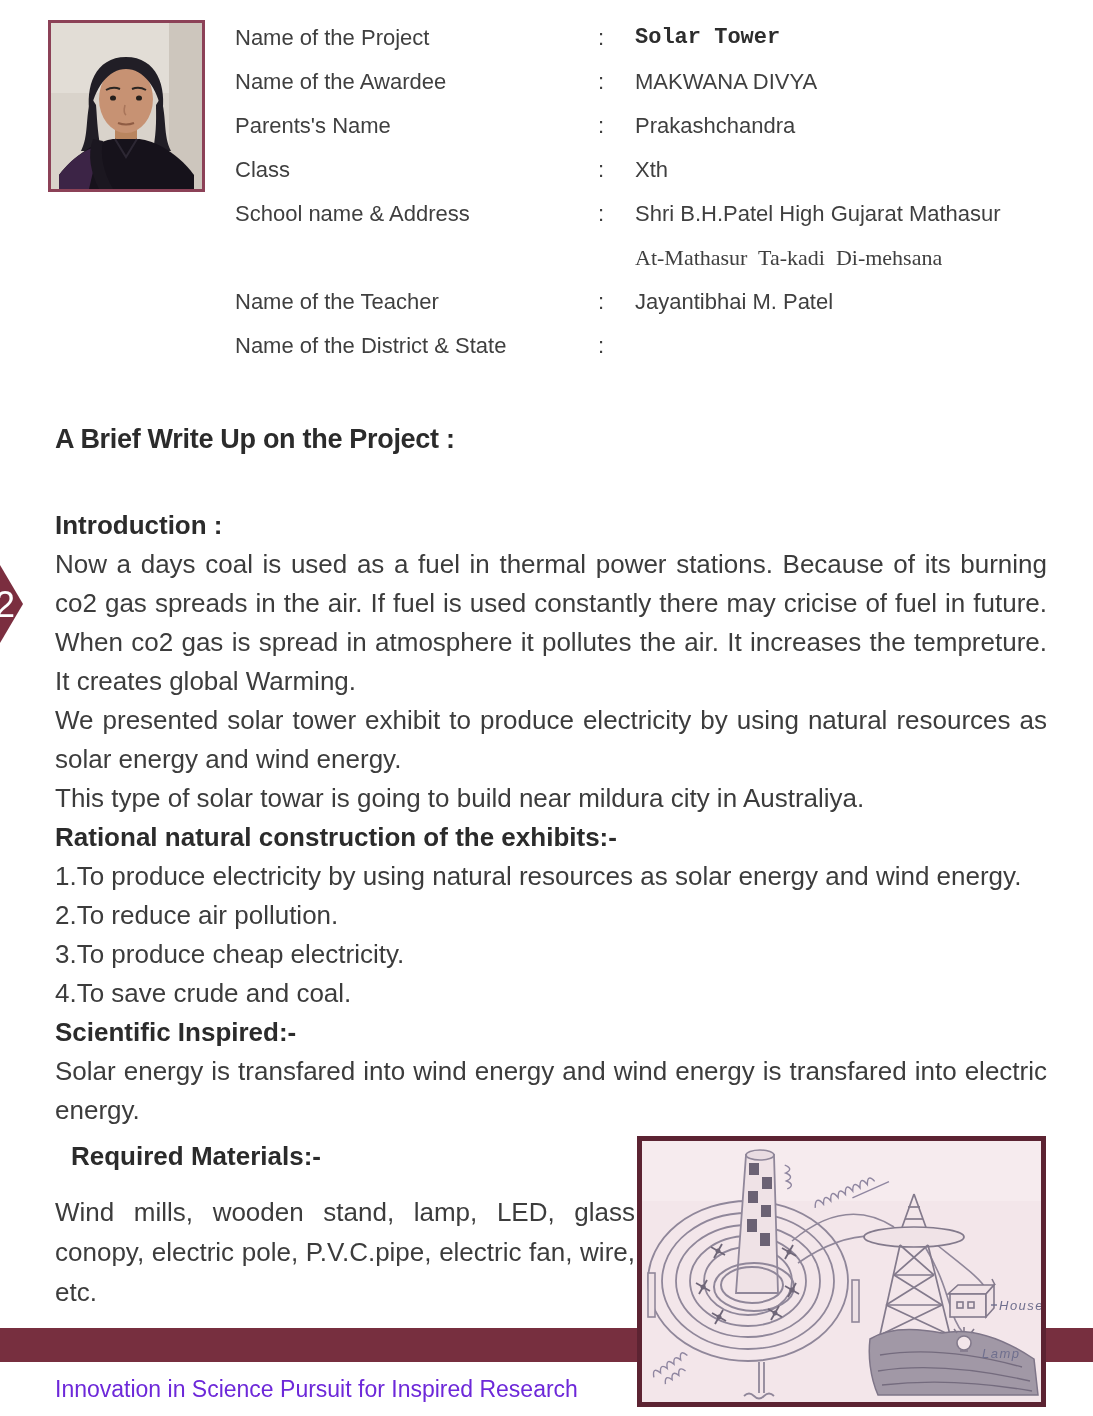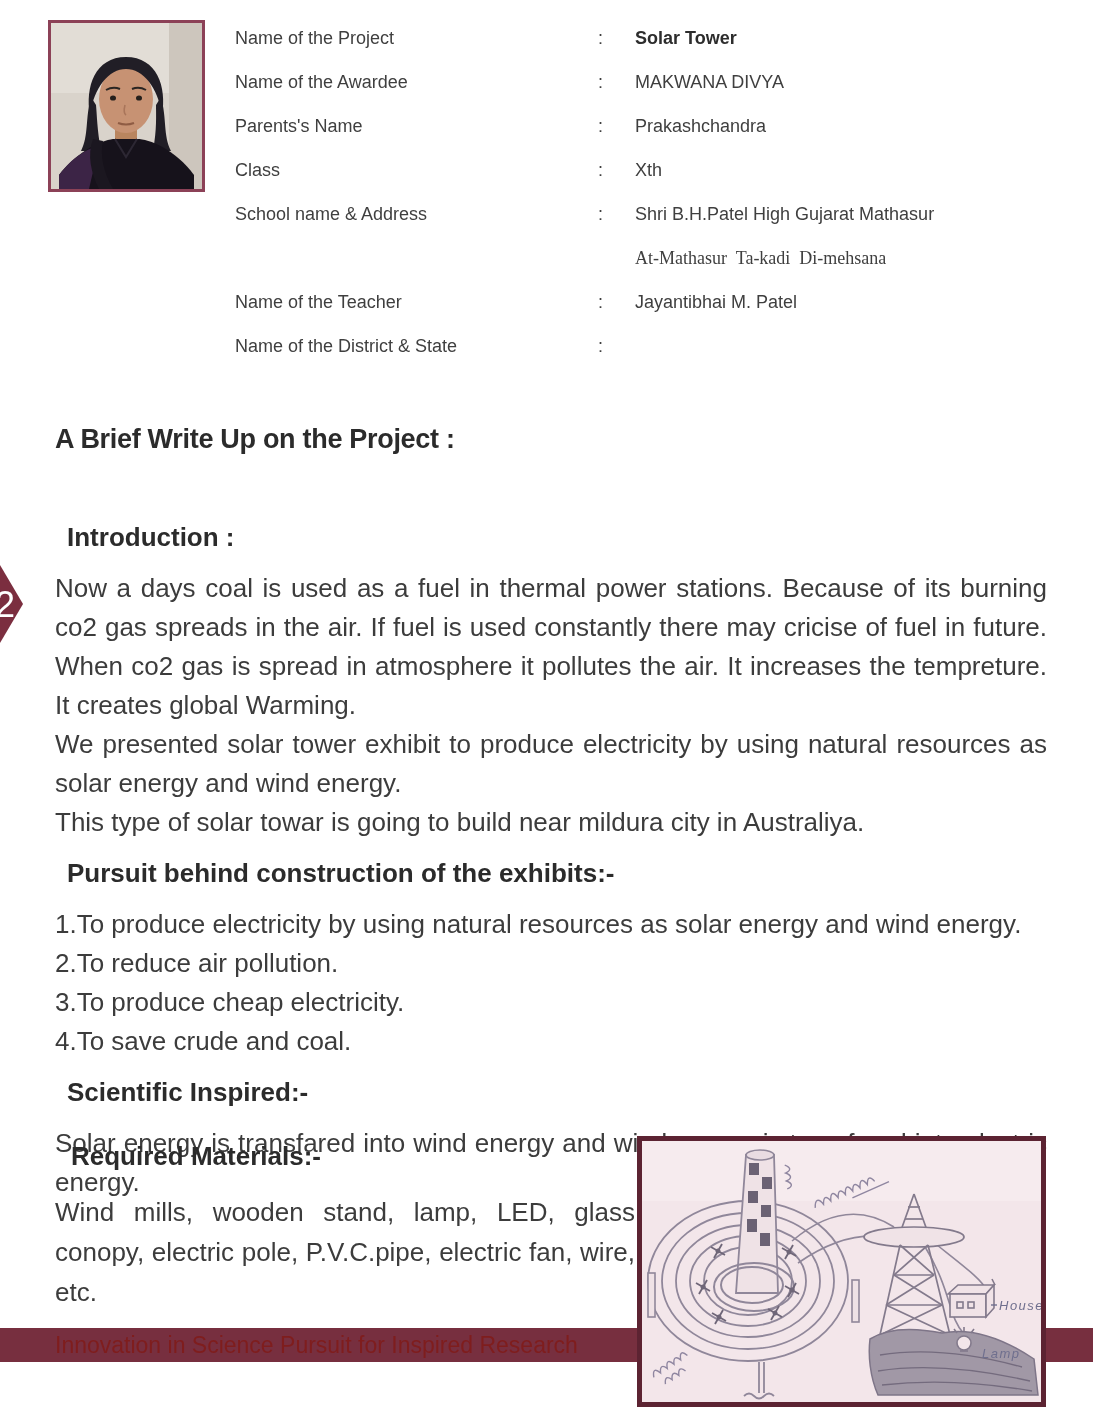--- a/index.html
+++ b/index.html
@@ -8,45 +8,45 @@
 
   
   .page-tab { position:absolute; left:0; top:560px; width:26px; height:88px; }
   .page-tab text { font-family:"Liberation Sans", sans-serif; font-size:36px; fill:#ffffff; }
 
   
   .photo { position:absolute; left:48px; top:20px; width:151px; height:166px;
            border:3px solid #8c4157; background:#d9d3cb; }
 
   
-  .info { position:absolute; left:235px; top:16px; width:830px; font-size:18px; color:#3f3f3f; }
+  .info { position:absolute; left:235px; top:16px; width:830px; font-size:22px; color:#3f3f3f; }
   .irow { display:grid; grid-template-columns:363px 37px 1fr; align-items:start; }
   .irow span { line-height:44px; }
   .ivalue { white-space:pre-wrap; }
   .vline2 { display:block; line-height:44px; white-space:pre-wrap;font-family:Liberation Serif, serif; }
-  .bold { font-weight:bold; color:#2d2d2d; }
+  .bold { font-weight:bold; color:#2d2d2d;font-family:Liberation Mono, monospace; }
 
   
   .writeup-title { position:absolute; left:55px; top:424px; font-size:27px; font-weight:bold;
                    color:#2b2b2b; letter-spacing:-0.3px; }
   .body-flow { position:absolute; left:55px; top:506px; width:992px; font-size:26px;
                line-height:39px; color:#3c3c3c; }
-  .body-flow h3 { margin:12px; font-size:26px; line-height:39px; font-weight:bold; color:#2b2b2b; }
+  .body-flow h3 { margin:0; font-size:26px; line-height:39px; font-weight:bold; color:#2b2b2b; }
   .body-flow p { margin:0; text-align:justify; }
   .body-flow p.no-j { text-align:left; }
 
   .materials { position:absolute; left:55px; top:1120px; width:580px; font-size:26px; line-height:40px; }
   .materials h3 { margin:16px; font-size:26px; line-height:40px; font-weight:bold; color:#2b2b2b; }
   .mline { line-height:40px; }
   .jlast { text-align:justify; text-align-last:justify; }
 
   
   .footer-band { position:absolute; left:0; top:1328px; width:1093px; height:34px; background:#772f3f; }
-  .footer-text { position:absolute; left:55px; top:1328px; height:39px; line-height:34px;
-                 font-size:23px; color:#7f1d1d; }
+  .footer-text { position:absolute; left:55px; top:1372px; height:39px; line-height:34px;
+                 font-size:23px; color:#6d28d9; }
 
   
   .sketch { position:absolute; left:637px; top:1136px; width:399px; height:261px;
             border:5px solid #5c2332; background:#84cc16; }
   .sk-label { font-family:"Liberation Sans", sans-serif; font-style:italic; font-size:13px;
               fill:#6f6f8e; letter-spacing:1.5px; }
 </style>
 </head>
 <body>
 
@@ -125,21 +125,21 @@
     </div>
   </div>
 
   <div class="writeup-title">A Brief Write Up on the Project :</div>
 
   <div class="body-flow">
     <h3>Introduction :</h3>
     <p>Now a days coal is used as a fuel in thermal power stations. Because of its burning co2 gas spreads in the air. If fuel is used constantly there may cricise of fuel in future. When co2 gas is spread in atmosphere it pollutes the air. It increases the tempreture. It creates global Warming.</p>
     <p>We presented solar tower exhibit to produce electricity by using natural resources as solar energy and wind energy.</p>
     <p class="no-j">This type of solar towar is going to build near mildura city in Australiya.</p>
-    <h3>Pursuit behind construction of the exhibits:-</h3>
+    <h3>Rational natural construction of the exhibits:-</h3>
     <p class="no-j">1.To produce electricity by using natural resources as solar energy and wind energy.</p>
     <p class="no-j">2.To reduce air pollution.</p>
     <p class="no-j">3.To produce cheap electricity.</p>
     <p class="no-j">4.To save crude and coal.</p>
     <h3>Scientific Inspired:-</h3>
     <p>Solar energy is transfared into wind energy and wind energy is transfared into electric energy.</p>
   </div>
 
   <div class="materials">
     <h3>Required Materials:-</h3>

